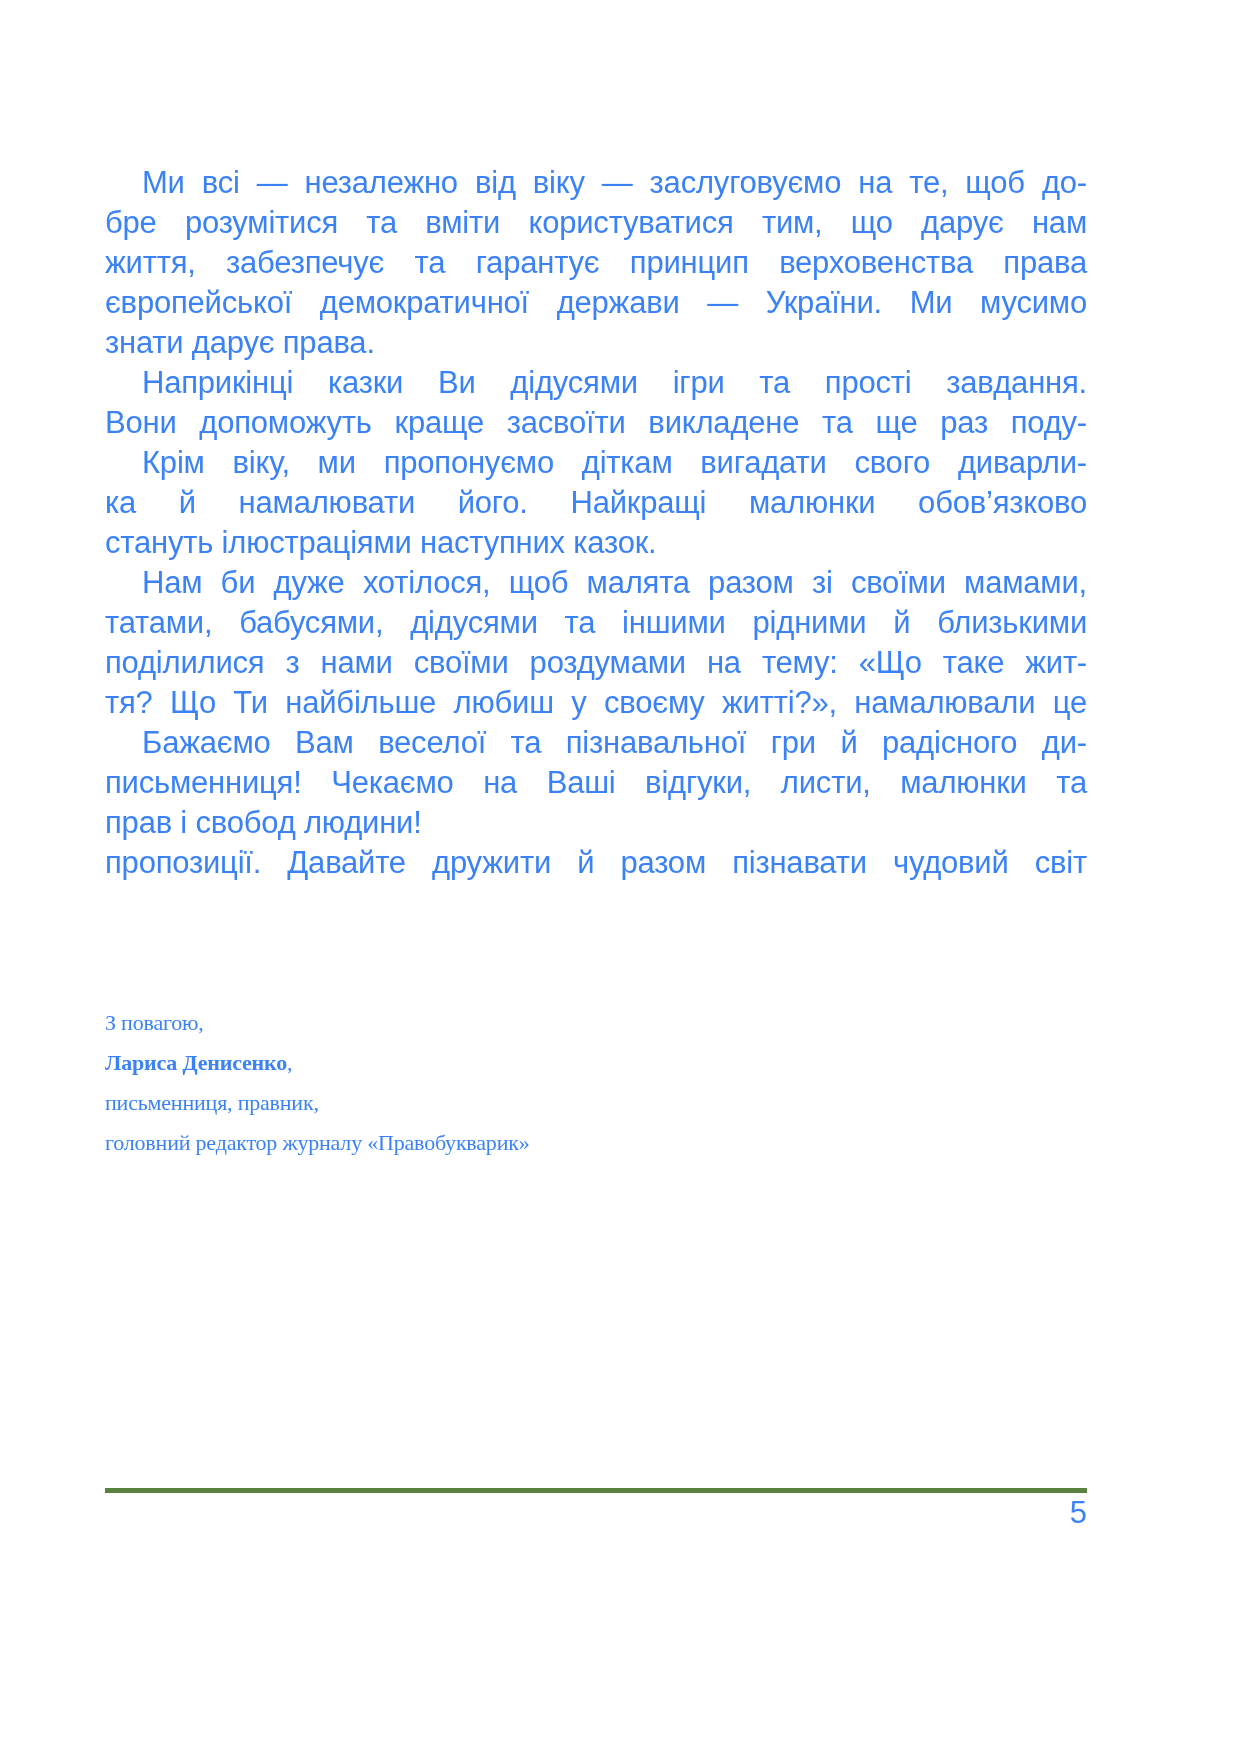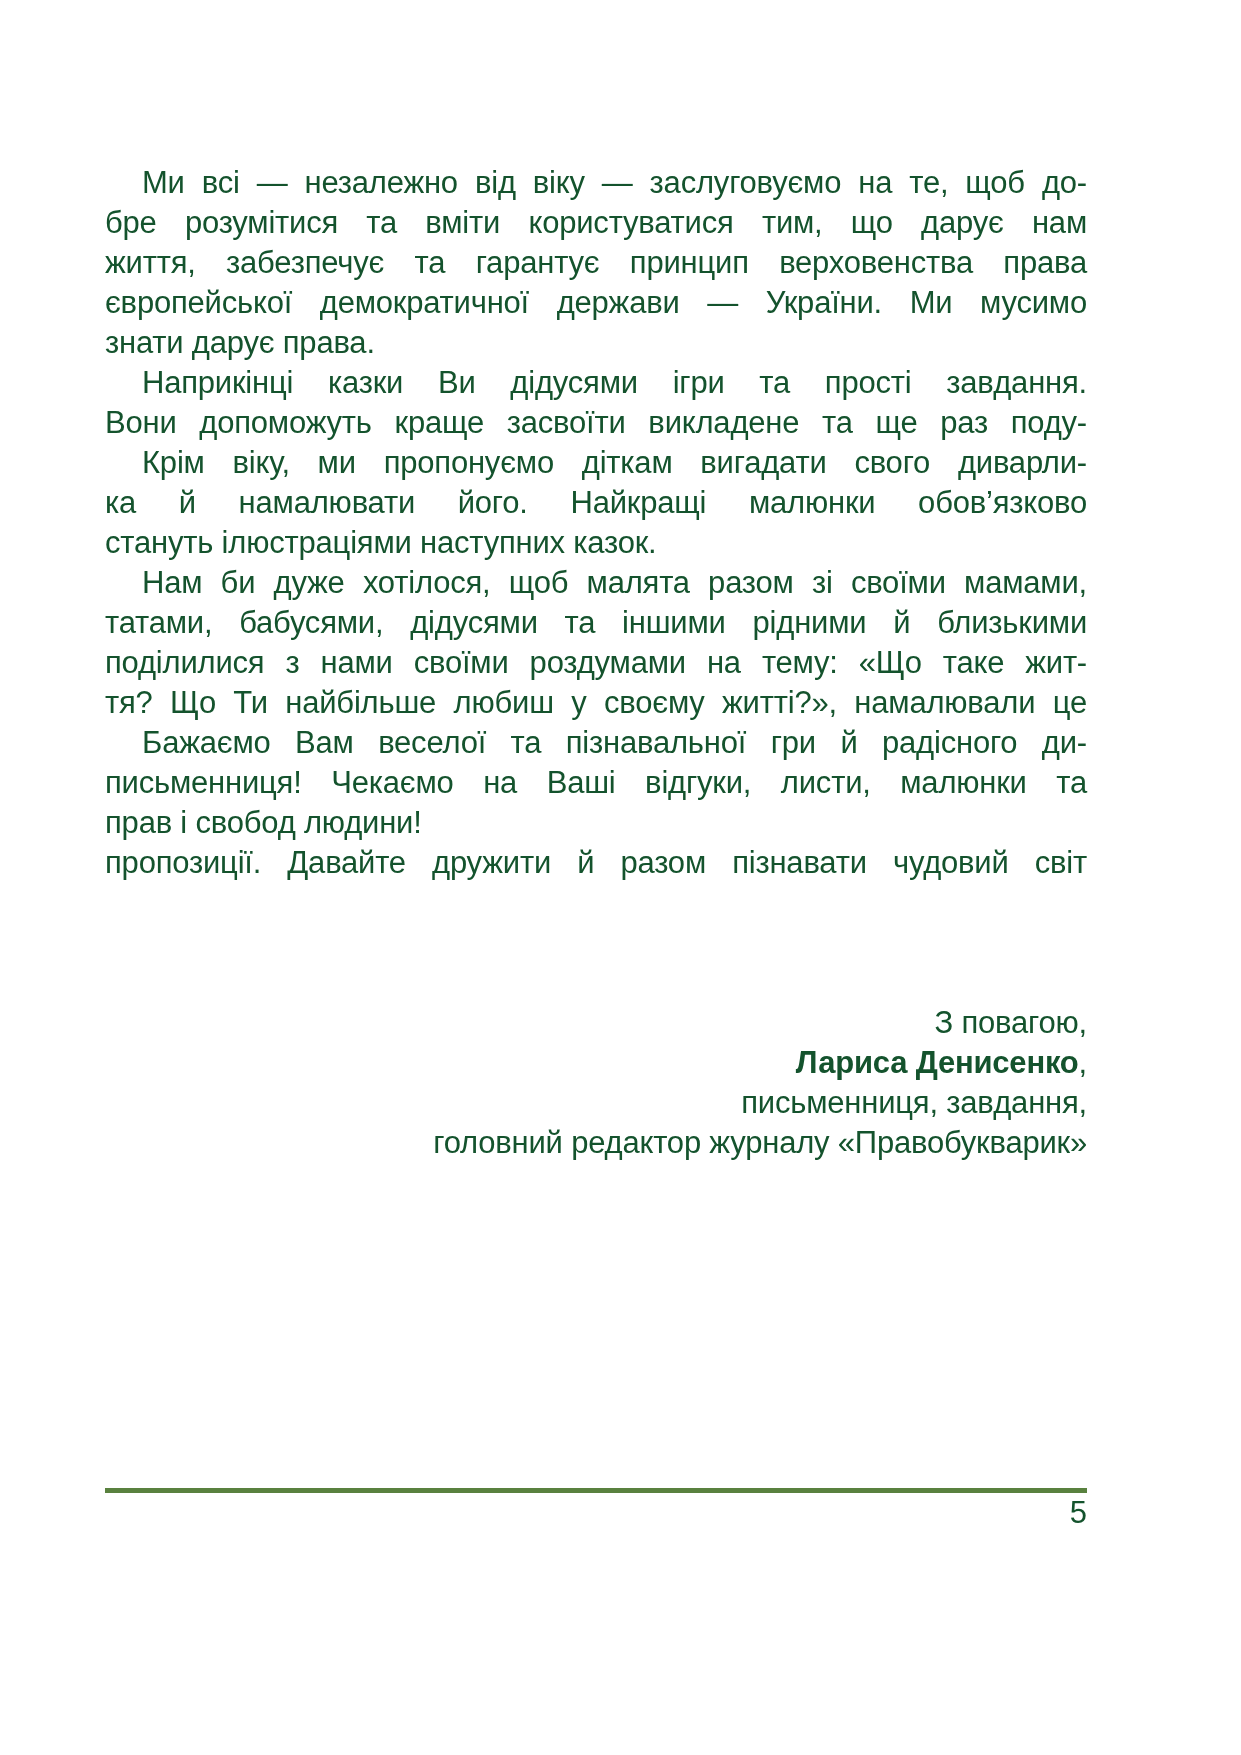--- a/index.html
+++ b/index.html
@@ -30,24 +30,24 @@
     text-align: justify;
     text-align-last: justify;
   }
   .line.last { text-align-last: left; }
   .line.first { text-indent: 37px; }
   .signature {
     position: absolute;
     left: 105px;
     top: 1003px;
     width: 982px;
-    font-size: 31px;
+    font-size: 22px;
     line-height: 40px;
-    text-align: right;
     letter-spacing: -0.2px;
+    font-family: Liberation Serif, serif;
   }
   .signature .name-line { font-weight: normal; }
   .signature .name { font-weight: bold; }
   .rule {
     position: absolute;
     left: 105px;
     top: 1488px;
     width: 982px;
     height: 5px;
   }
@@ -57,21 +57,21 @@
     top: 1496px;
     width: 982px;
     text-align: right;
     font-size: 31px;
     line-height: 34px;
   }
 </style>
 </head>
 <body>
 
-<div class="page" style="background: rgb(255, 255, 255); color: #14532d;">
+<div class="page" style="background: rgb(255, 255, 255); color: #3b82f6;">
 
   <div class="body-text">
       <div class="para">
         <div class="line first">Ми всі — незалежно від віку — заслуговуємо на те, щоб до-</div>
         <div class="line">бре розумітися та вміти користуватися тим, що дарує нам</div>
         <div class="line">життя, забезпечує та гарантує принцип верховенства права</div>
         <div class="line">європейської демократичної держави — України. Ми мусимо</div>
         <div class="line last">знати дарує права.</div>
       </div>
       <div class="para">
@@ -93,21 +93,21 @@
         <div class="line first">Бажаємо Вам веселої та пізнавальної гри й радісного ди-</div>
         <div class="line">письменниця! Чекаємо на Ваші відгуки, листи, малюнки та</div>
         <div class="line last">прав і свобод людини!</div>
         <div class="line">пропозиції. Давайте дружити й разом пізнавати чудовий світ</div>
       </div>
     </div>
 
   <div class="signature">
     <div>З повагою,</div>
     <div class="name-line"><span class="name">Лариса Денисенко</span><span>,</span></div>
-    <div>письменниця, завдання,</div>
+    <div>письменниця, правник,</div>
     <div>головний редактор журналу «Правобукварик»</div>
   </div>
 
   <div class="rule" style="background: rgb(89, 129, 63);"></div>
 
   <div class="page-number">5</div>
 
 </div>
 
 </body></html>

